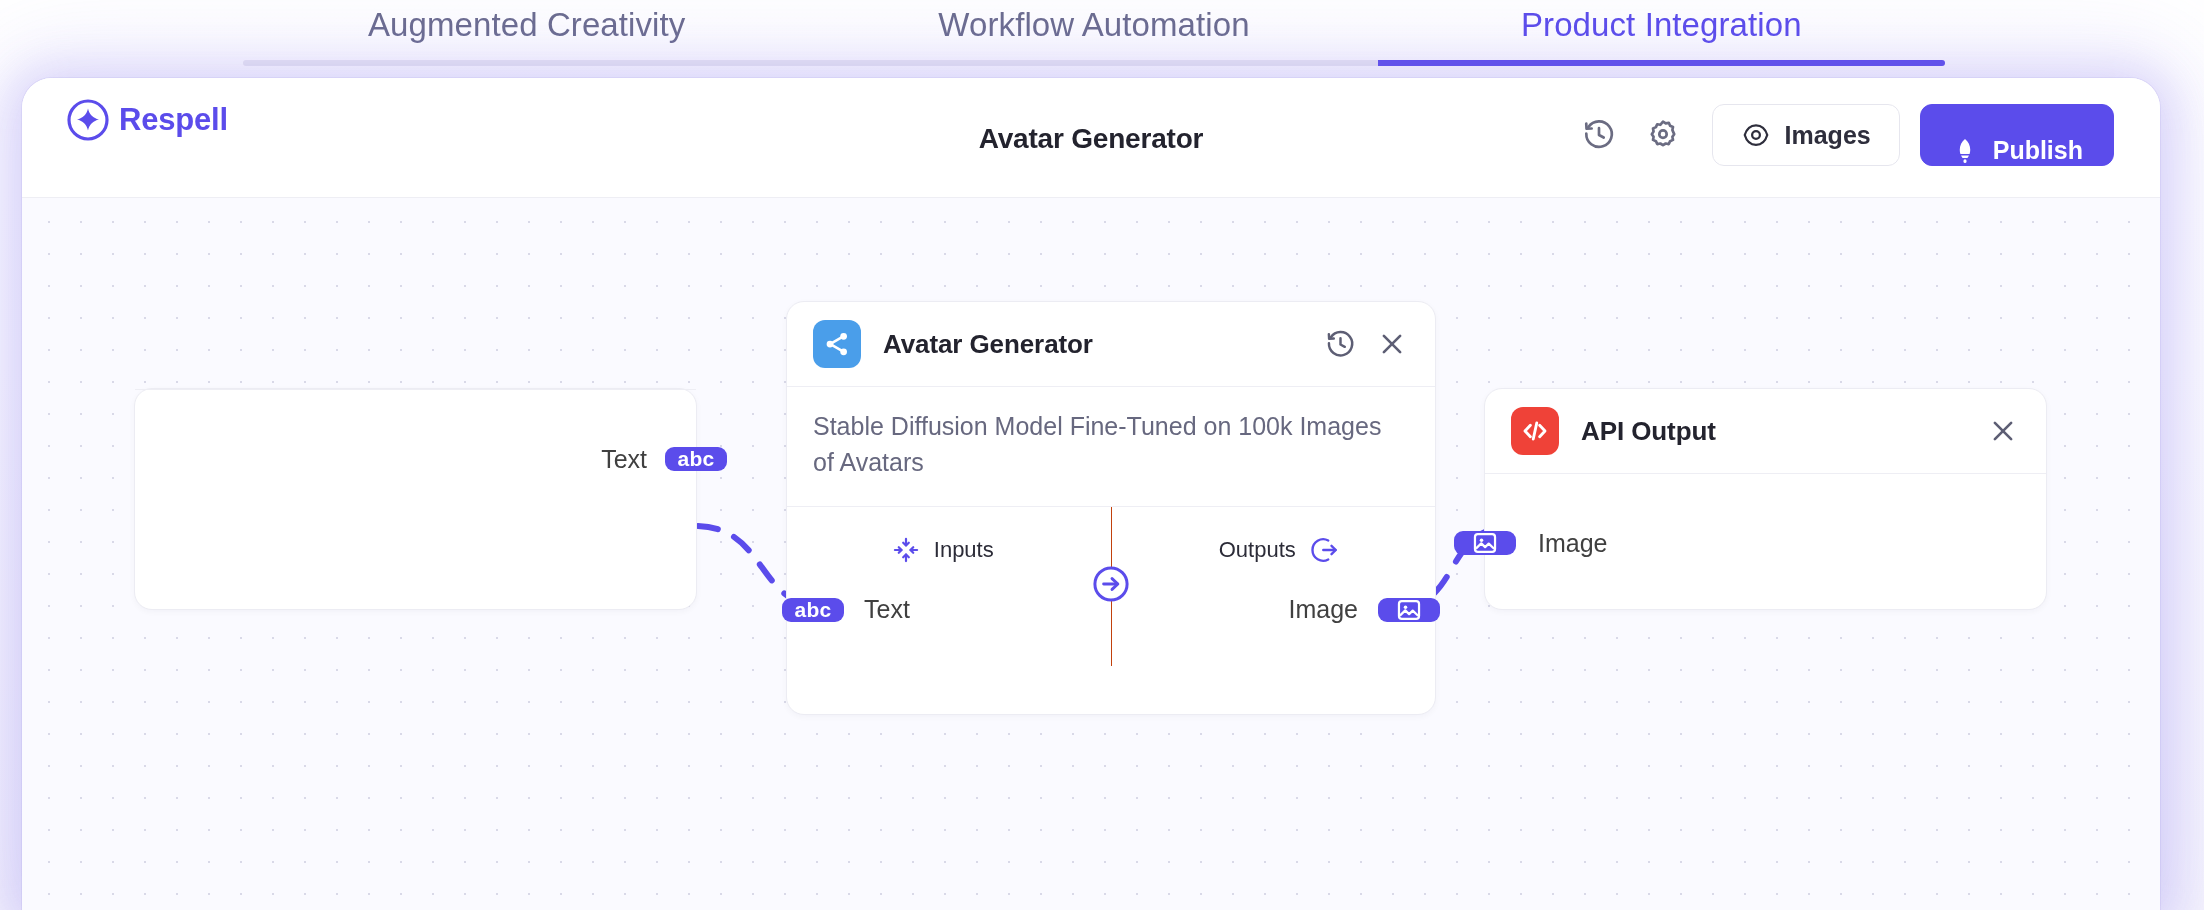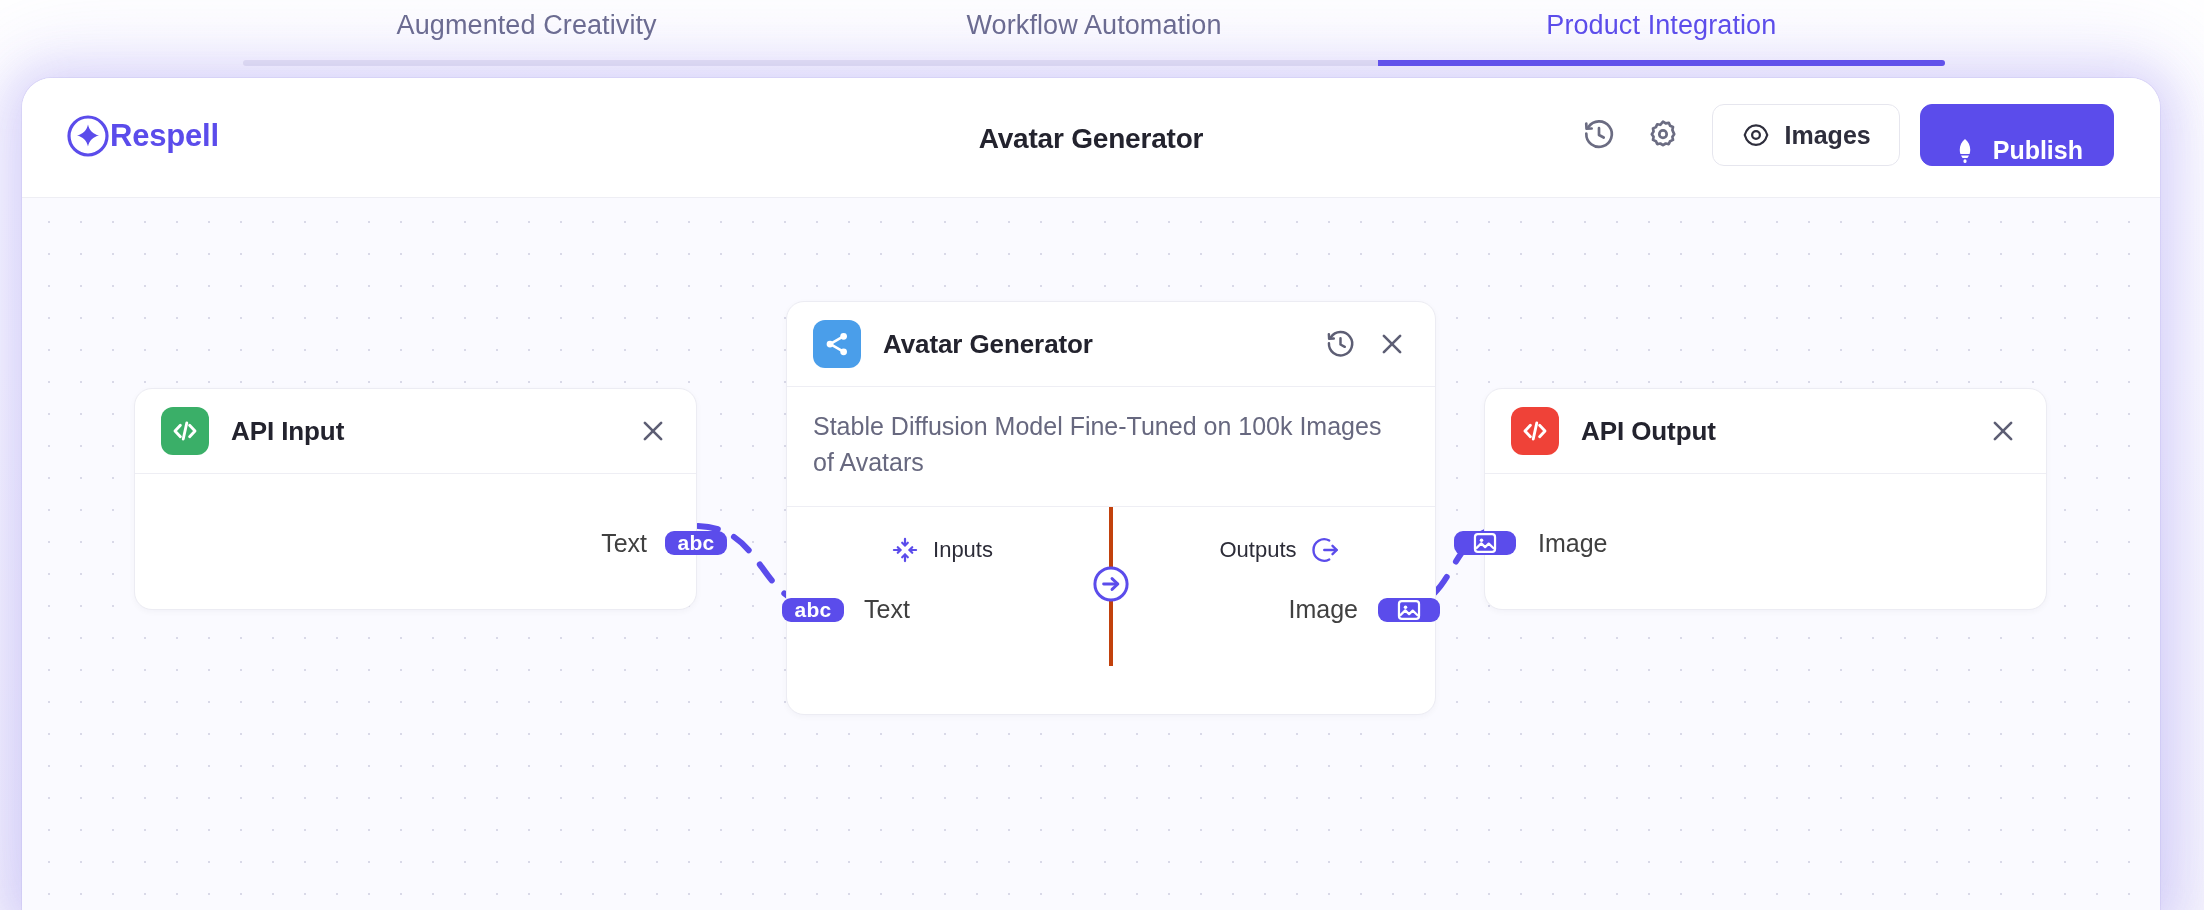--- a/index.html
+++ b/index.html
@@ -34,21 +34,21 @@
     top: 0;
     width: 1702px;
     height: 58px;
     display: flex;
   }
   .tab {
     flex: 1 1 0;
     display: flex;
     align-items: center;
     justify-content: center;
-    font-size: 27px;
+    font-size: 33px;
     letter-spacing: .1px;
     color: #6b6c8e;
     cursor: pointer;
     user-select: none;
     padding-bottom: 8px;
   }
   .tab.active { color: #5b4ceb; }
 
   .tabtrack {
     position: absolute;
@@ -83,24 +83,24 @@
   .appheader {
     position: relative;
     height: 120px;
     border-bottom: 1px solid #eeeef4;
     background: #fff;
   }
 
   .brand {
     position: absolute;
     left: 44px;
-    top: 36px;
-    display: flex;
-    align-items: center;
-    gap: 0;
+    top: 20px;
+    display: flex;
+    align-items: center;
+    gap: 9px;
     cursor: pointer;
   }
   .brand-mark { width: 44px; height: 44px; display: block; }
   .brand-name {
     font-size: 31px;
     font-weight: 700;
     color: #5b4ceb;
     letter-spacing: -.2px;
   }
 
@@ -266,21 +266,21 @@
     border-top: 1px solid #eeeef4;
     height: 160px;
     position: relative;
   }
   .io-col {
     flex: 1 1 0;
     display: flex;
     flex-direction: column;
     padding-top: 22px;
   }
-  .io-col.outputs { border-left: 4px solid #c2410c; }
+  .io-col.outputs { border-left: 1px solid #c2410c; }
   .io-head {
     display: flex;
     align-items: center;
     gap: 14px;
     font-size: 22px;
     color: #2c2c38;
     height: 42px;
   }
   .io-col.inputs .io-head { justify-content: center; padding-right: 12px; }
   .io-col.outputs .io-head { justify-content: center; padding-left: 12px; }
@@ -390,38 +390,20 @@
     </div>
 
     <div class="canvas">
 
       <svg class="wires" viewBox="0 0 2138 712" preserveAspectRatio="none">
         <path d="M 676 328 C 745 330, 735 408, 800 408" fill="none" stroke="#5b4ceb" stroke-width="6" stroke-linecap="round" stroke-dasharray="20 18"></path>
         <path d="M 1378 408 C 1440 408, 1420 328, 1492 328" fill="none" stroke="#5b4ceb" stroke-width="6" stroke-linecap="round" stroke-dasharray="20 18"></path>
       </svg>
 
       <div class="node" id="node-api-input">
-        <div class="node-head">
-          <div class="node-icon green">
-            <svg width="30" height="30" viewBox="0 0 24 24" fill="none" stroke="#fff" stroke-width="2.3" stroke-linecap="round" stroke-linejoin="round">
-              <polyline points="8.3 7.4 4 12 8.3 16.6"></polyline>
-              <polyline points="15.7 7.4 20 12 15.7 16.6"></polyline>
-              <line x1="13.4" y1="5.6" x2="10.6" y2="18.4"></line>
-            </svg>
-          </div>
-          <div class="node-title">API Input</div>
-          <div class="node-head-actions">
-            <div class="xbtn">
-              <svg width="30" height="30" viewBox="0 0 24 24" fill="none" stroke="#5d5e74" stroke-width="2.1" stroke-linecap="round">
-                <line x1="5.5" y1="5.5" x2="18.5" y2="18.5"></line>
-                  <line x1="18.5" y1="5.5" x2="5.5" y2="18.5"></line>
-              </svg>
-            </div>
-          </div>
-        </div>
         <div class="node-sep"></div>
         <div class="port-row right">
           <span class="port-label">Text</span>
           <span class="pill abc" style="margin-left:18px; margin-right:-31px;">abc</span>
         </div>
       </div>
 
       <div class="node" id="node-avatar-generator">
         <div class="node-head">
           <div class="node-icon blue">

